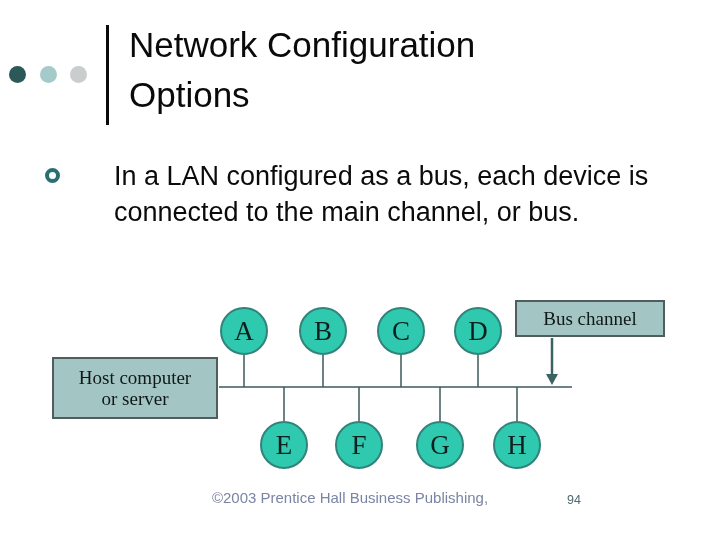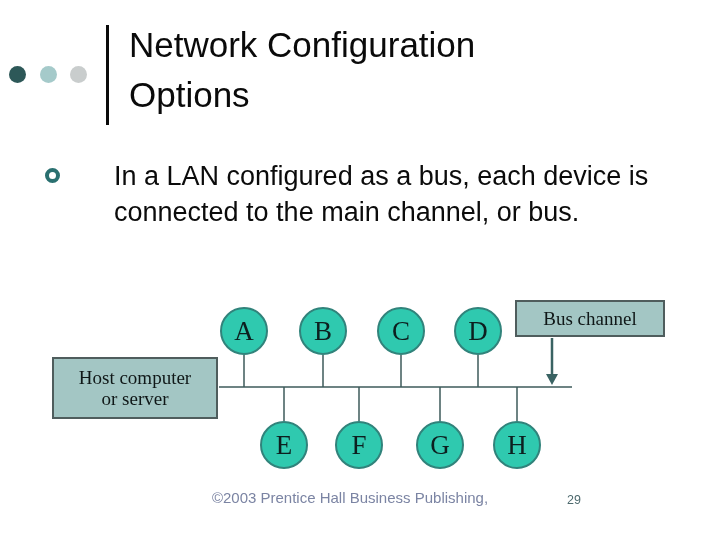--- a/index.html
+++ b/index.html
@@ -120,15 +120,15 @@
   <div class="label-box host-box">
     <span class="inner">
       <span>Host computer</span><br>
       <span>or server</span>
     </span>
   </div>
 
   <div class="footer">
     <div>©2003 Prentice Hall Business Publishing,</div>
   </div>
-  <div class="page-number">29</div>
+  <div class="page-number">94</div>
 
 </div>
 
 </body></html>

